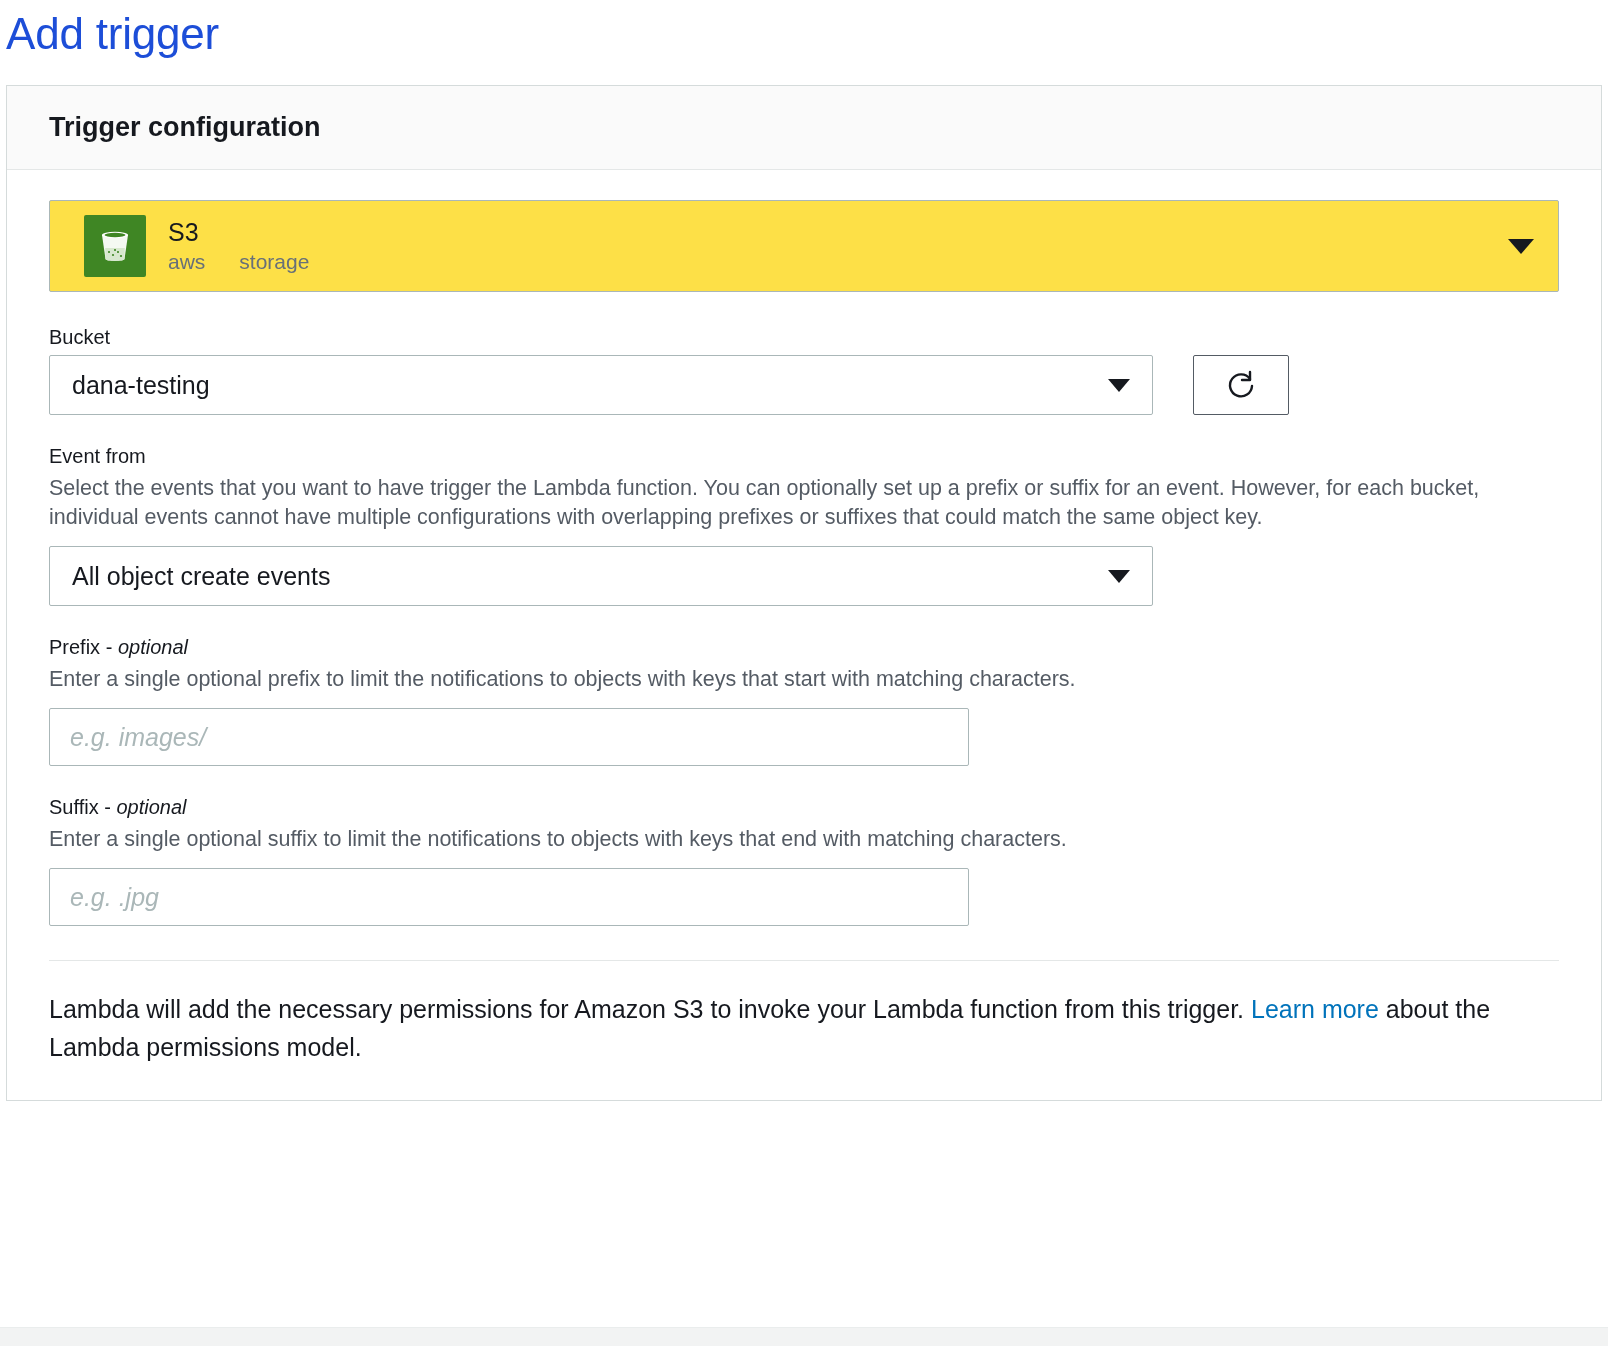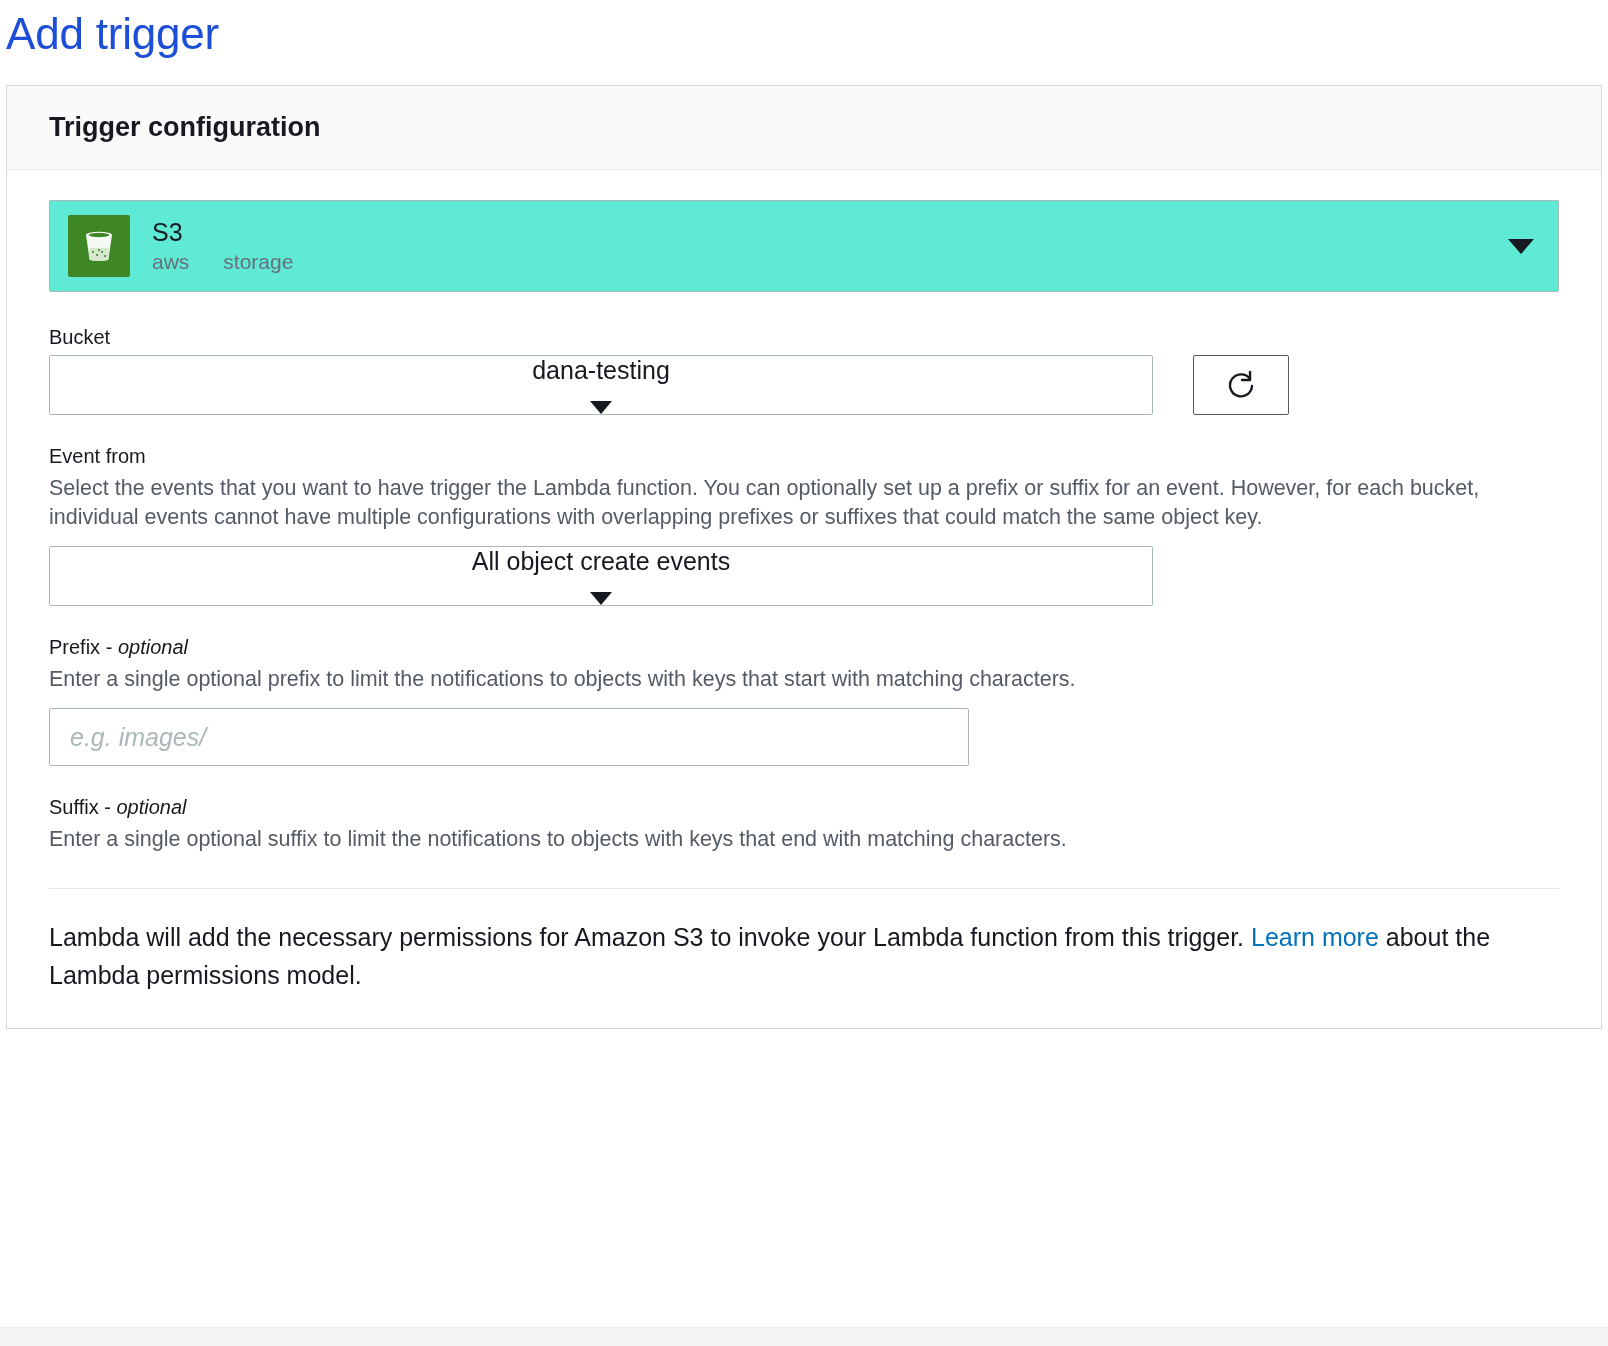--- a/index.html
+++ b/index.html
@@ -52,22 +52,22 @@
   }
 
   
   .source-select {
     display: flex;
     align-items: center;
     border: 1px solid #aab7b8;
     border-radius: 2px;
     height: 92px;
     box-sizing: border-box;
-    padding: 0 18px 0 18px;
-    background: #5eead4;
+    padding: 0 18px 0 34px;
+    background: #fde047;
     margin-bottom: 34px;
   }
   .s3-icon {
     width: 62px;
     height: 62px;
     background: #3f8624;
     border-radius: 2px;
     position: relative;
     flex: 0 0 auto;
     overflow: hidden;
@@ -136,21 +136,20 @@
     border: 1px solid #aab7b8;
     border-radius: 2px;
     background: #ffffff;
     display: flex;
     align-items: center;
     justify-content: space-between;
     padding: 0 22px 0 22px;
     box-sizing: border-box;
     font-size: 25px;
     color: #16191f;
-    flex-direction: column;
   }
   .select-box .caret {
     border-left-width: 11px;
     border-right-width: 11px;
     border-top-width: 13px;
     margin-right: 0;
   }
   .refresh-btn {
     width: 96px;
     height: 60px;
@@ -270,20 +269,21 @@
 
       <div class="field">
         <div class="field-label"><span>Prefix - </span><span class="opt">optional</span></div>
         <div class="field-desc">Enter a single optional prefix to limit the notifications to objects with keys that start with matching characters.</div>
         <input class="text-input" type="text" value="" placeholder="e.g. images/" style="">
       </div>
 
       <div class="field">
         <div class="field-label"><span>Suffix - </span><span class="opt">optional</span></div>
         <div class="field-desc">Enter a single optional suffix to limit the notifications to objects with keys that end with matching characters.</div>
+        <input class="text-input" type="text" value="" placeholder="e.g. .jpg" style="">
       </div>
 
       <div class="divider"></div>
     </div>
 
     <div class="footer-note">
       <span>Lambda will add the necessary permissions for Amazon S3 to invoke your Lambda function from this trigger. </span><a href="#">Learn more</a><span> about the Lambda permissions model.</span>
     </div>
 
   </div>

